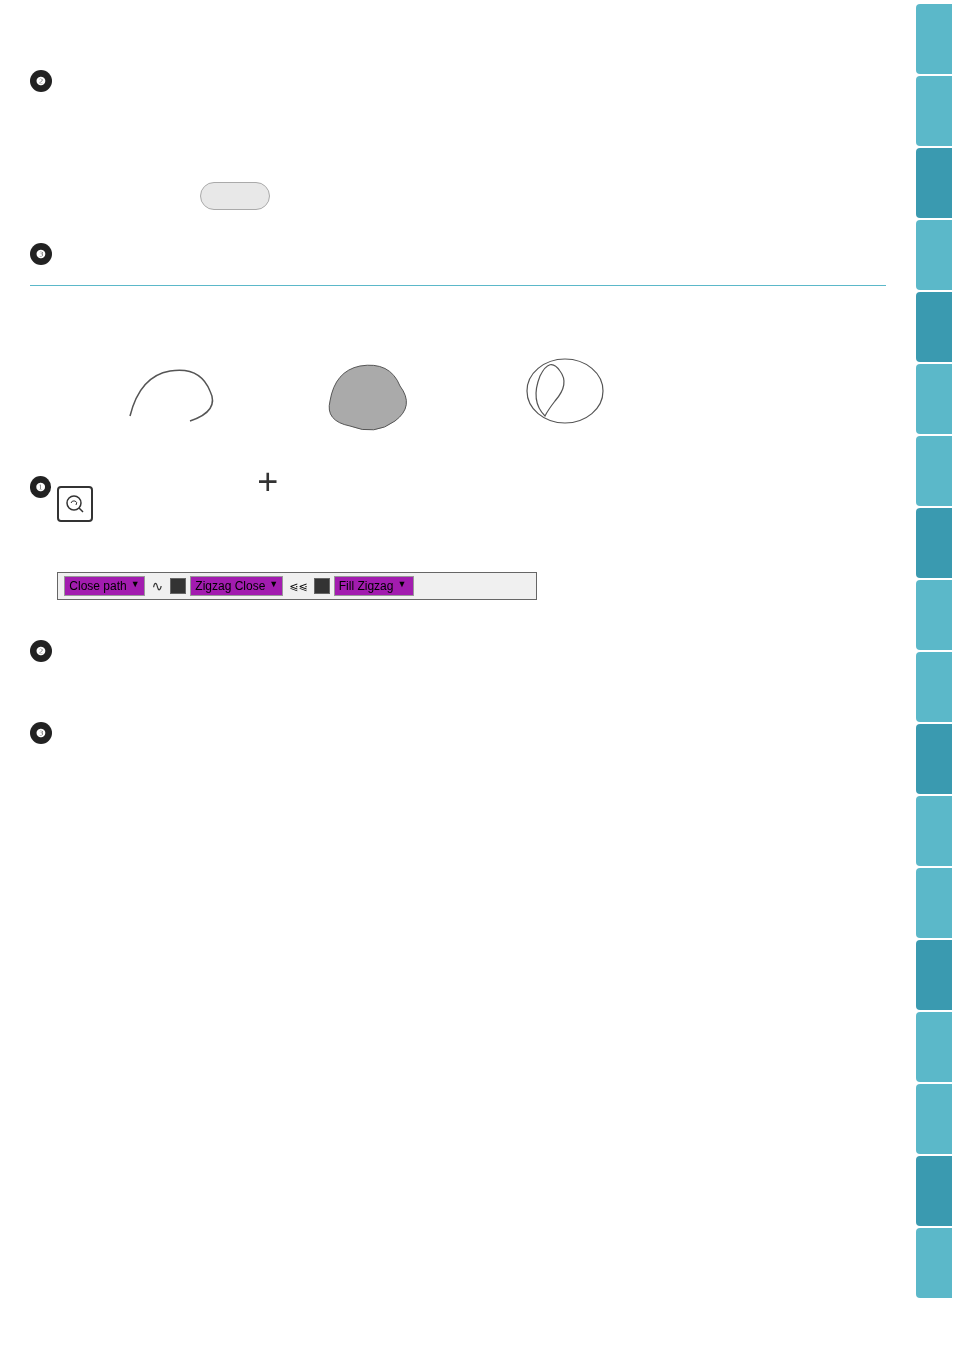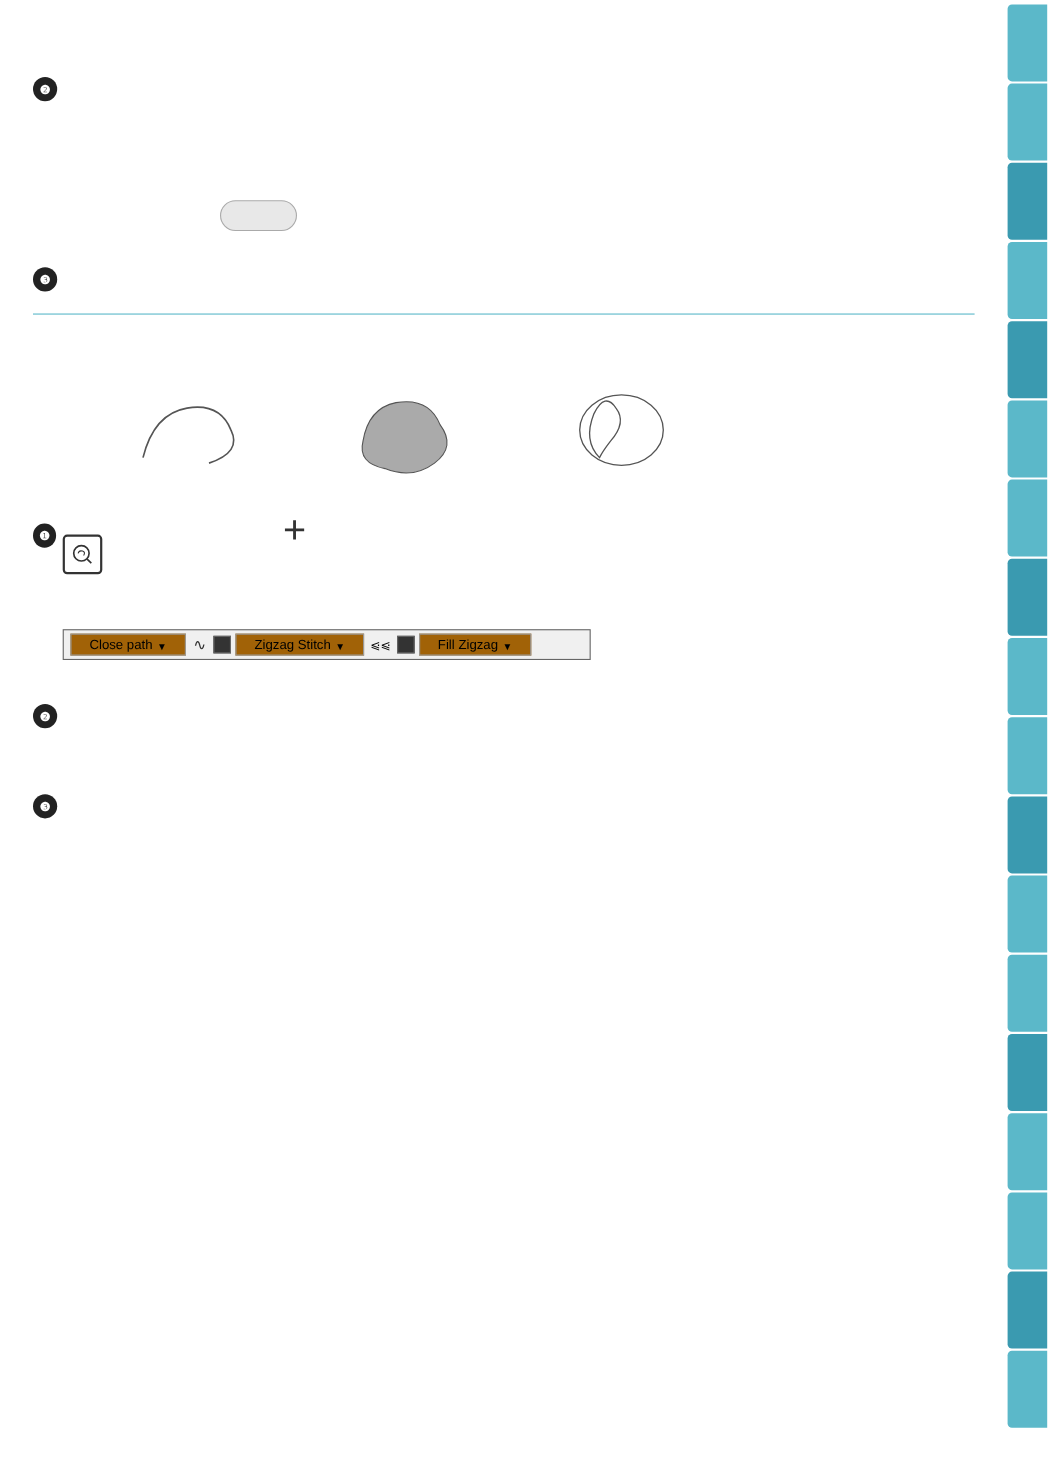--- a/index.html
+++ b/index.html
@@ -111,24 +111,24 @@
       border: 1px solid #666;
       padding: 3px 6px;
       gap: 4px;
       margin-top: 50px;
       background: #f0f0f0;
       width: 480px;
     }
 
     .toolbar-dropdown {
       display: flex;
-      align-items: flex-end;
+      align-items: flex-start;
       border: 1px solid #999;
-      padding: 2px 16px;
-      background: #a16207;
+      padding: 2px 4px;
+      background: #a21caf;
       font-size: 12px;
       min-width: 80px;
       cursor: pointer;
     }
 
     .toolbar-dropdown .arrow {
       margin-left: 4px;
       font-size: 9px;
     }
 
@@ -250,21 +250,21 @@
           <div class="toolbar-dropdown">
             <span>Close path</span>
             <span class="arrow">▼</span>
           </div>
 
           <span class="toolbar-wavy">∿</span>
 
           <span class="toolbar-swatch"></span>
 
           <div class="toolbar-dropdown">
-            <span>Zigzag Stitch</span>
+            <span>Zigzag Close</span>
             <span class="arrow">▼</span>
           </div>
 
           <span style="font-size:11px; padding: 0 2px;">⩿⩿</span>
 
           <span class="toolbar-swatch"></span>
 
           <div class="toolbar-dropdown">
             <span>Fill Zigzag</span>
             <span class="arrow">▼</span>

